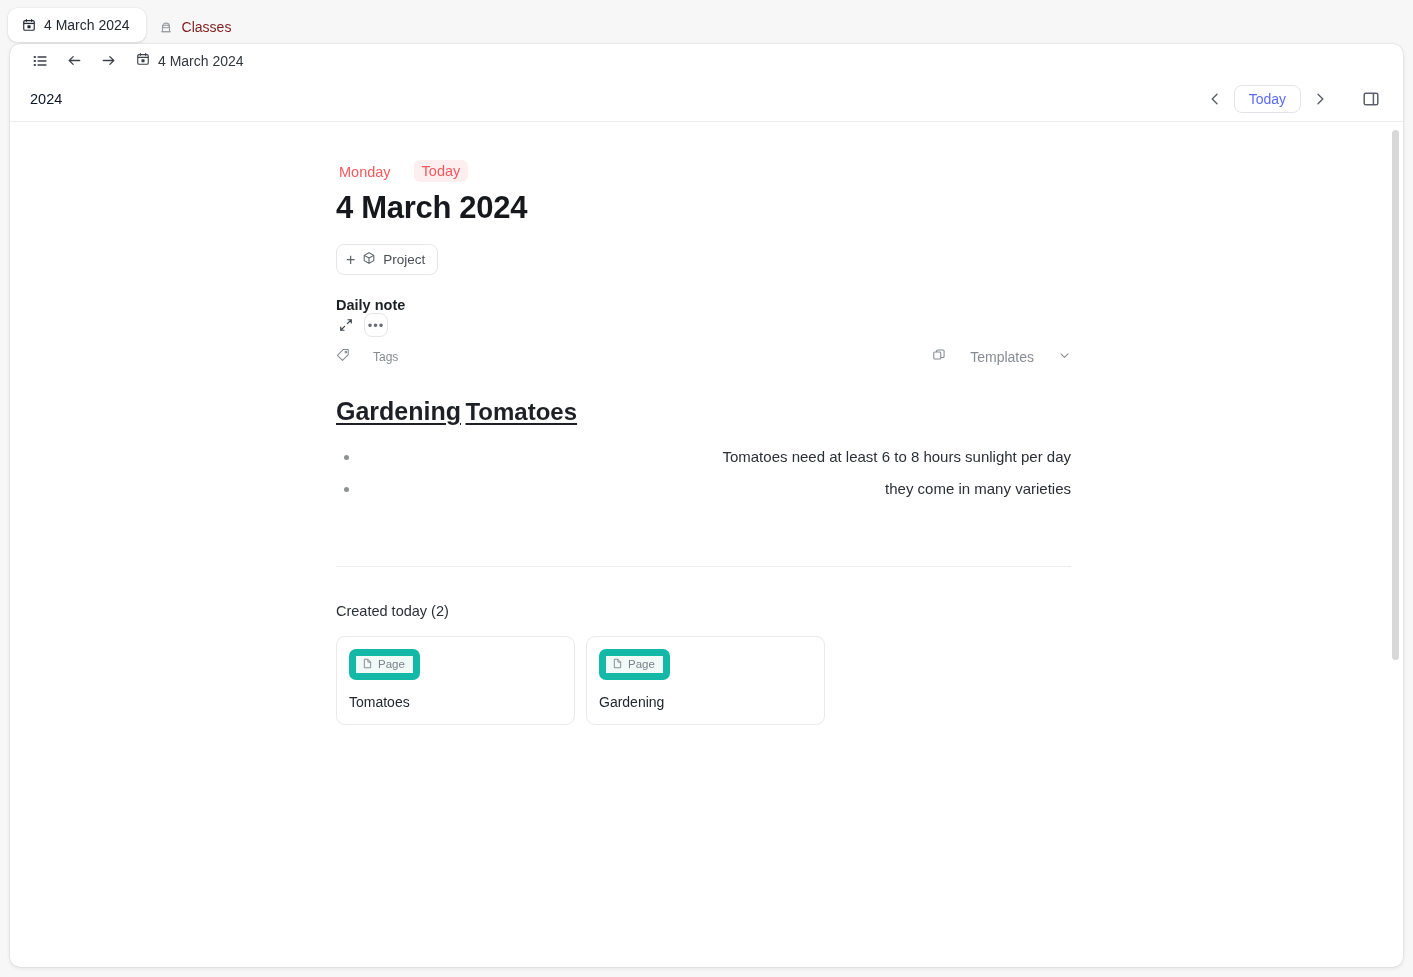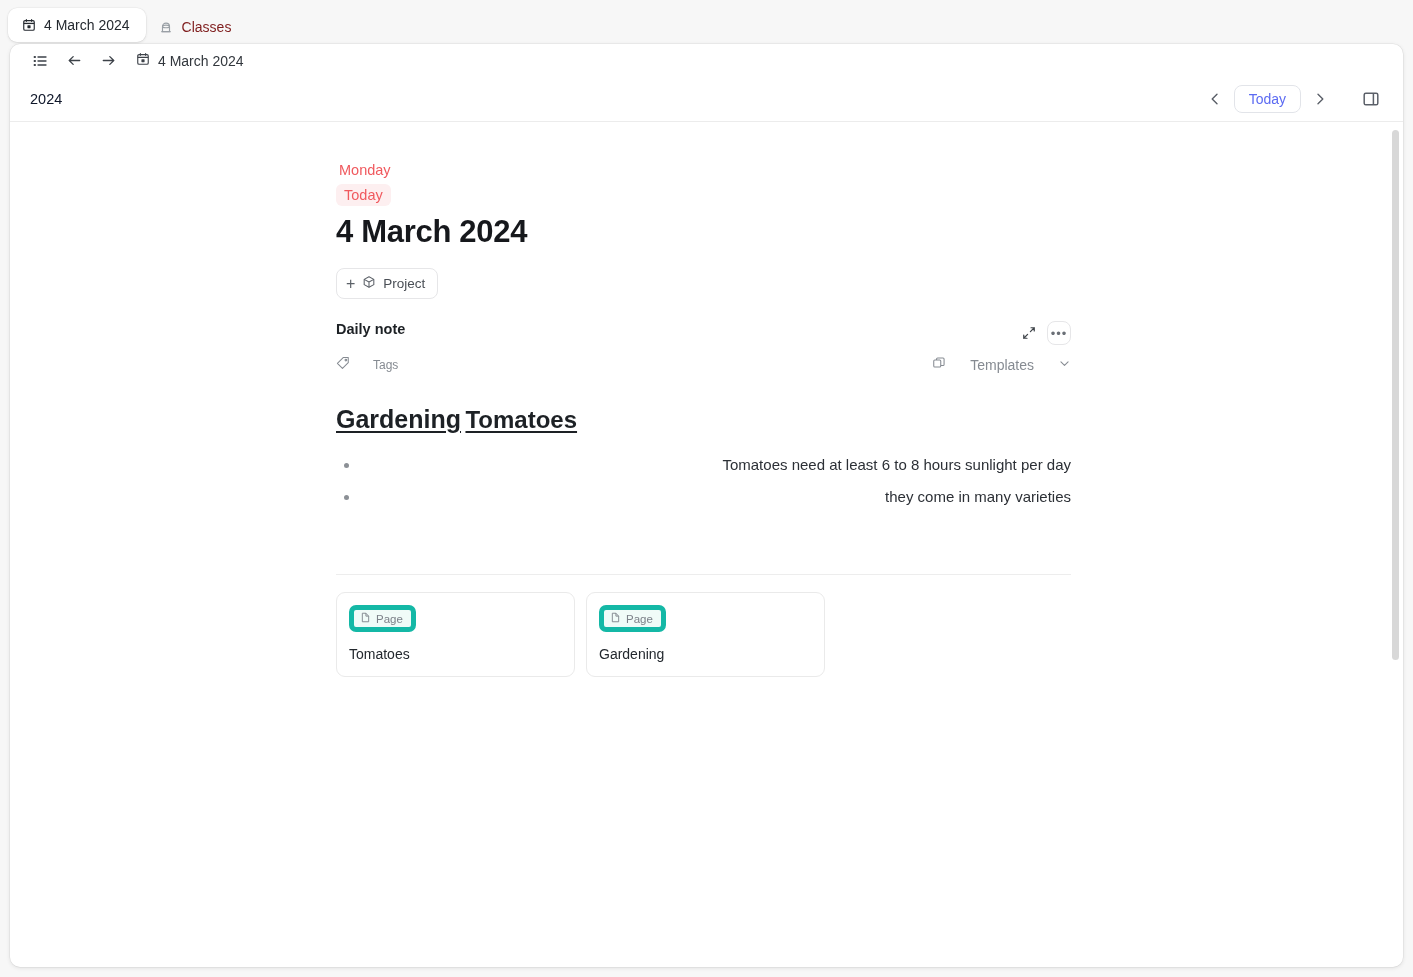--- a/index.html
+++ b/index.html
@@ -161,21 +161,21 @@
 
   .content {
     width: 735px;
     margin: 0 auto;
     padding: 38px 0 0 0;
     position: relative;
     left: -3px;
   }
 
   
-  .daymeta { display: flex; align-items: flex-start; gap: 4px; margin-bottom: 8px; flex-direction: column; }
+  .daymeta { display: flex; align-items: flex-end; gap: 20px; margin-bottom: 8px; }
   .dayname { font-size: 14.5px; color: #f0595e; padding: 2px 3px; }
   .todaypill {
     font-size: 14.5px;
     color: #f0595e;
     background: #fdeff0;
     border-radius: 6px;
     padding: 3px 8px;
     cursor: default;
   }
   .daytitle {
@@ -199,20 +199,21 @@
     cursor: default;
   }
   .plusglyph { font-size: 16px; line-height: 1; color: #5c6168; }
 
   
   .notehead {
     display: flex;
     align-items: flex-start;
     justify-content: space-between;
     margin-top: 22px;
+    flex-direction: column;
   }
   .notetitle { font-size: 14.5px; font-weight: bold; color: #1d2125; }
   .noteacts { display: flex; align-items: center; gap: 8px; }
   .iconbtn-plain {
     display: inline-flex; align-items: center; justify-content: center;
     width: 20px; height: 20px; color: #4a4f56; cursor: default;
   }
   .iconbtn-round {
     display: inline-flex; align-items: center; justify-content: center;
     width: 24px; height: 24px;
@@ -291,25 +292,25 @@
   .card {
     width: 239px;
     border: 1px solid #eaeaea;
     border-radius: 9px;
     padding: 12px 12px 14px 12px;
     background: #fff;
     cursor: default;
   }
   .pagebadge {
     display: inline-flex;
-    align-items: flex-end;
+    align-items: flex-start;
     gap: 5px;
     font-size: 11.5px;
     color: #7c8189;
-    border: 5px solid #14b8a6;
+    border: 7px solid #14b8a6;
     background: #f0fbf8;
     border-radius: 7px;
     padding: 2px 8px 2px 6px;
   }
   .cardtitle { font-size: 14px; color: #23282e; margin-top: 14px; }
 
   svg { shape-rendering: geometricPrecision; }
 </style>
 </head>
 <body>
@@ -464,20 +465,21 @@
 
       <a class="h-link second">Tomatoes</a>
 
       <ul class="bullets">
         <li>Tomatoes need at least 6 to 8 hours sunlight per day</li>
         <li>they come in many varieties</li>
       </ul>
 
       <div class="divider"></div>
 
+      <div class="createdtitle">Created today (2)</div>
 
       <div class="cards">
         <div class="card">
           <span class="pagebadge">
             <span class="ticon">
               <svg width="11" height="11" viewBox="0 0 16 16" fill="none" stroke="#7c8189" stroke-width="1.3" stroke-linejoin="round">
                 <path d="M3.4 1.8h5.2L12.6 6v8.2H3.4z"></path>
                 <path d="M8.6 1.8V6h4"></path>
               </svg>
             </span>

